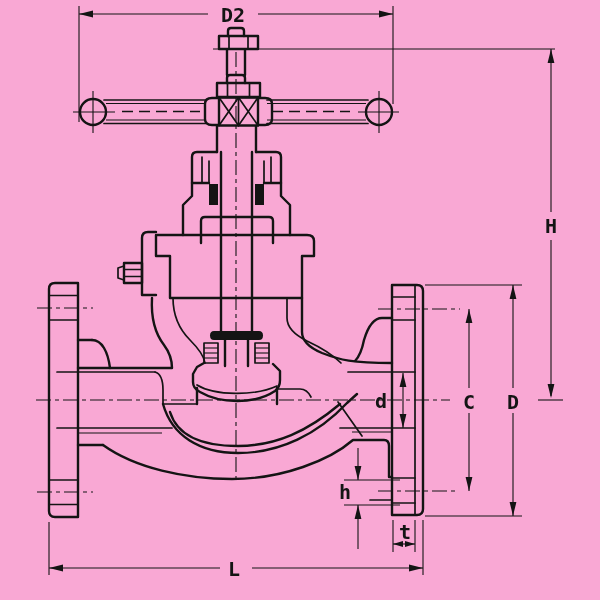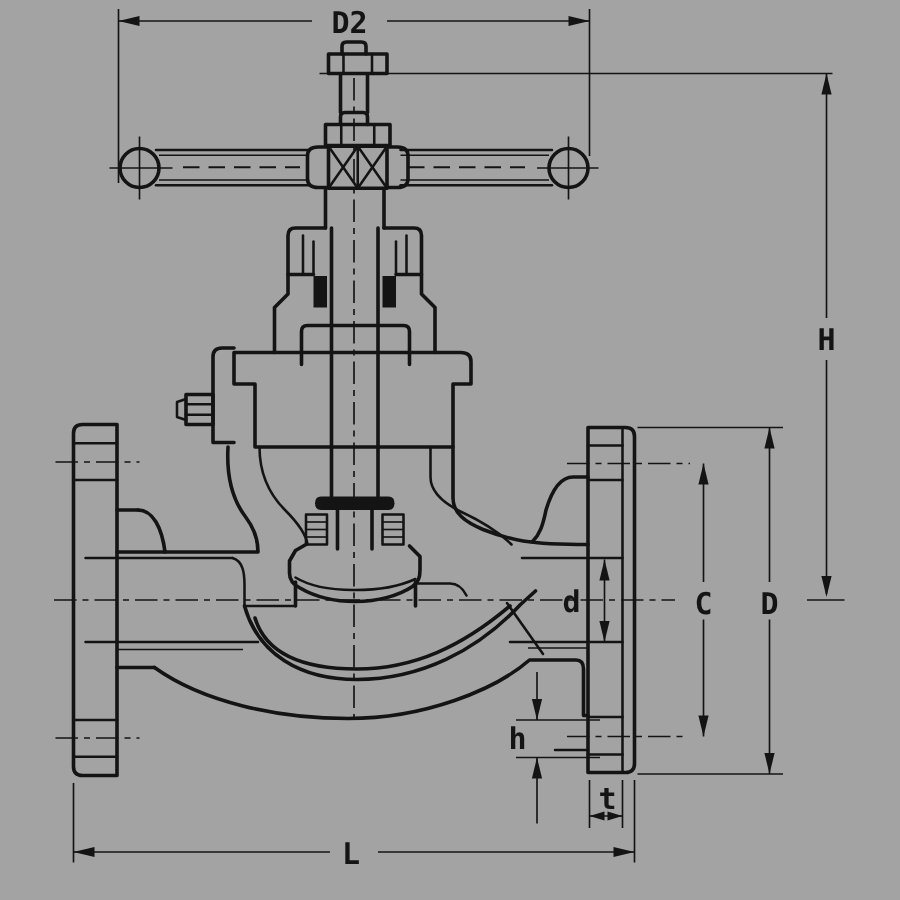--- a/index.html
+++ b/index.html
@@ -1,16 +1,16 @@
 <!DOCTYPE html>
 <html><head>
 <meta charset="utf-8">
 <style>
   html,body{margin:0;padding:0;background:#e8e8e8;}
-  .stage{width:600px;height:600px;background:#a3a3a3;position:relative;margin:0 auto;
+  .stage{width:600px;height:600px;background:#f9a8d4;position:relative;margin:0 auto;
          font-family:"DejaVu Sans Mono", monospace;}
   svg{display:block}
   .thick{stroke:#141414;stroke-width:2.4;fill:none;stroke-linecap:round;stroke-linejoin:round;}
   .med{stroke:#141414;stroke-width:1.7;fill:none;stroke-linecap:round;stroke-linejoin:round;}
   .thin{stroke:#141414;stroke-width:1.1;fill:none;stroke-linecap:butt;}
   .cl{stroke:#141414;stroke-width:1.1;fill:none;stroke-dasharray:15 4 4 4;}
   .dsh{stroke:#141414;stroke-width:1.3;fill:none;stroke-dasharray:11 6;}
   .arrow{fill:#141414;stroke:none;}
   .fillk{fill:#141414;stroke:none;}
   text.dim{font-family:"DejaVu Sans Mono",monospace;font-weight:bold;font-size:20px;fill:#141414;text-anchor:middle;}

